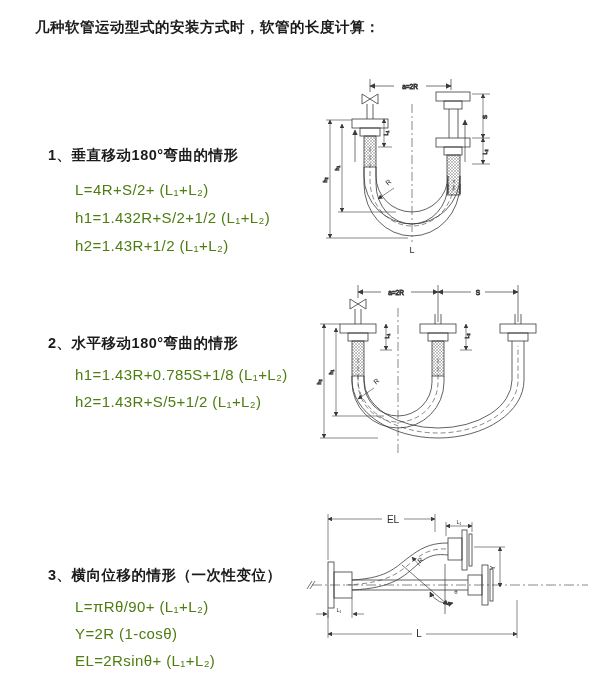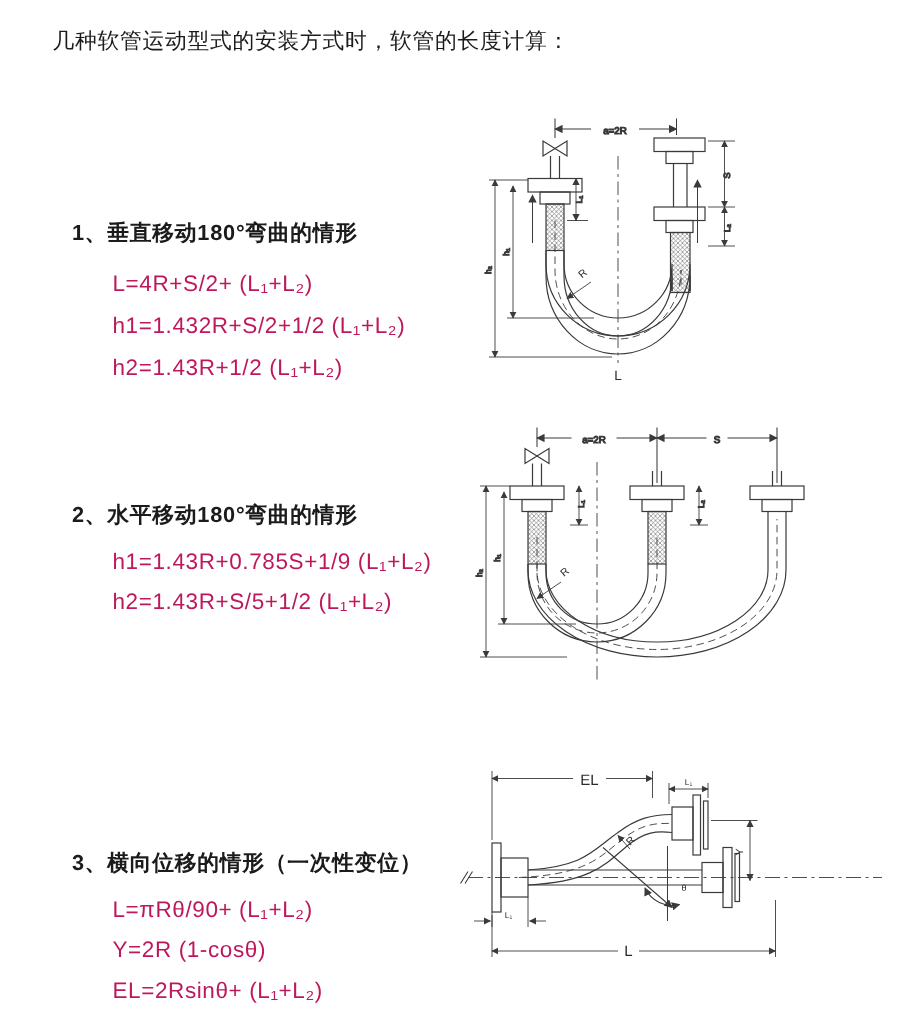--- a/index.html
+++ b/index.html
@@ -3,26 +3,26 @@
 <meta charset="utf-8">
 <style>
   html,body{margin:0;padding:0;}
   body{
     width:600px;height:675px;position:relative;background:#ffffff;
     font-family:"Liberation Sans","DejaVu Sans",sans-serif;
     color:#1b1b1b;overflow:hidden;
   }
   .page-title{
     position:absolute;left:35px;top:18px;
-    font-size:14.5px;font-weight:normal;letter-spacing:.5px;color:#1b1b1b;
+    font-size:14.5px;font-weight:bold;letter-spacing:.5px;color:#1b1b1b;
   }
   .section{position:absolute;left:48px;margin-top:40px;}
   .sec-heading{font-size:14.5px;font-weight:bold;letter-spacing:.5px;color:#1b1b1b;}
   .formulas{margin-left:27px;}
-  .formula{font-size:15px;letter-spacing:.4px;color:#be185d;white-space:pre;}
+  .formula{font-size:15px;letter-spacing:.4px;color:#4d7c0f;white-space:pre;}
   .s1{top:106px}.s1 .formulas{margin-top:11px}.s1 .formula{line-height:28px}
   .s2{top:294px}.s2 .formulas{margin-top:8px}.s2 .formula{line-height:27px}
   .s3{top:526px}.s3 .formulas{margin-top:8px}.s3 .formula{line-height:27px}
   .diagram{position:absolute;}
   .d1{left:308px;top:72px;}
   .d2{left:308px;top:278px;}
   .d3{left:300px;top:502px;}
   svg{display:block;}
   svg text{font-family:"Liberation Sans","DejaVu Sans",sans-serif;fill:#2a2a2a;}
 </style>
@@ -36,21 +36,21 @@
   <div class="formulas">
     <div class="formula">L=4R+S/2+ (L₁+L₂)</div>
     <div class="formula">h1=1.432R+S/2+1/2 (L₁+L₂)</div>
     <div class="formula">h2=1.43R+1/2 (L₁+L₂)</div>
   </div>
 </div>
 
 <div class="section s2">
   <div class="sec-heading">2、水平移动180°弯曲的情形</div>
   <div class="formulas">
-    <div class="formula">h1=1.43R+0.785S+1/9 (L₁+L₂)</div>
+    <div class="formula">h1=1.43R+0.785S+1/8 (L₁+L₂)</div>
     <div class="formula">h2=1.43R+S/5+1/2 (L₁+L₂)</div>
   </div>
 </div>
 
 <div class="section s3">
   <div class="sec-heading">3、横向位移的情形（一次性变位）</div>
   <div class="formulas">
     <div class="formula">L=πRθ/90+ (L₁+L₂)</div>
     <div class="formula">Y=2R (1-cosθ)</div>
     <div class="formula">EL=2Rsinθ+ (L₁+L₂)</div>

